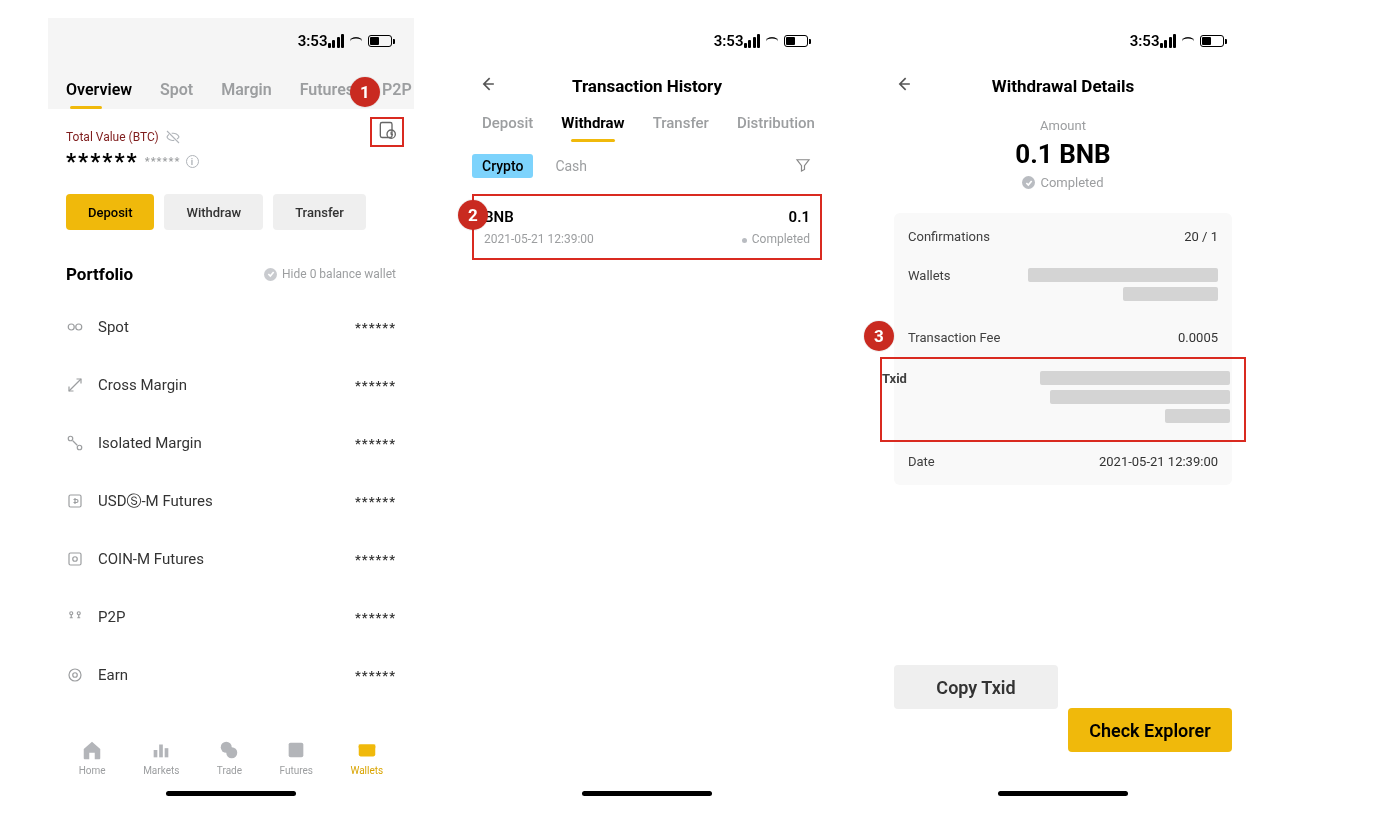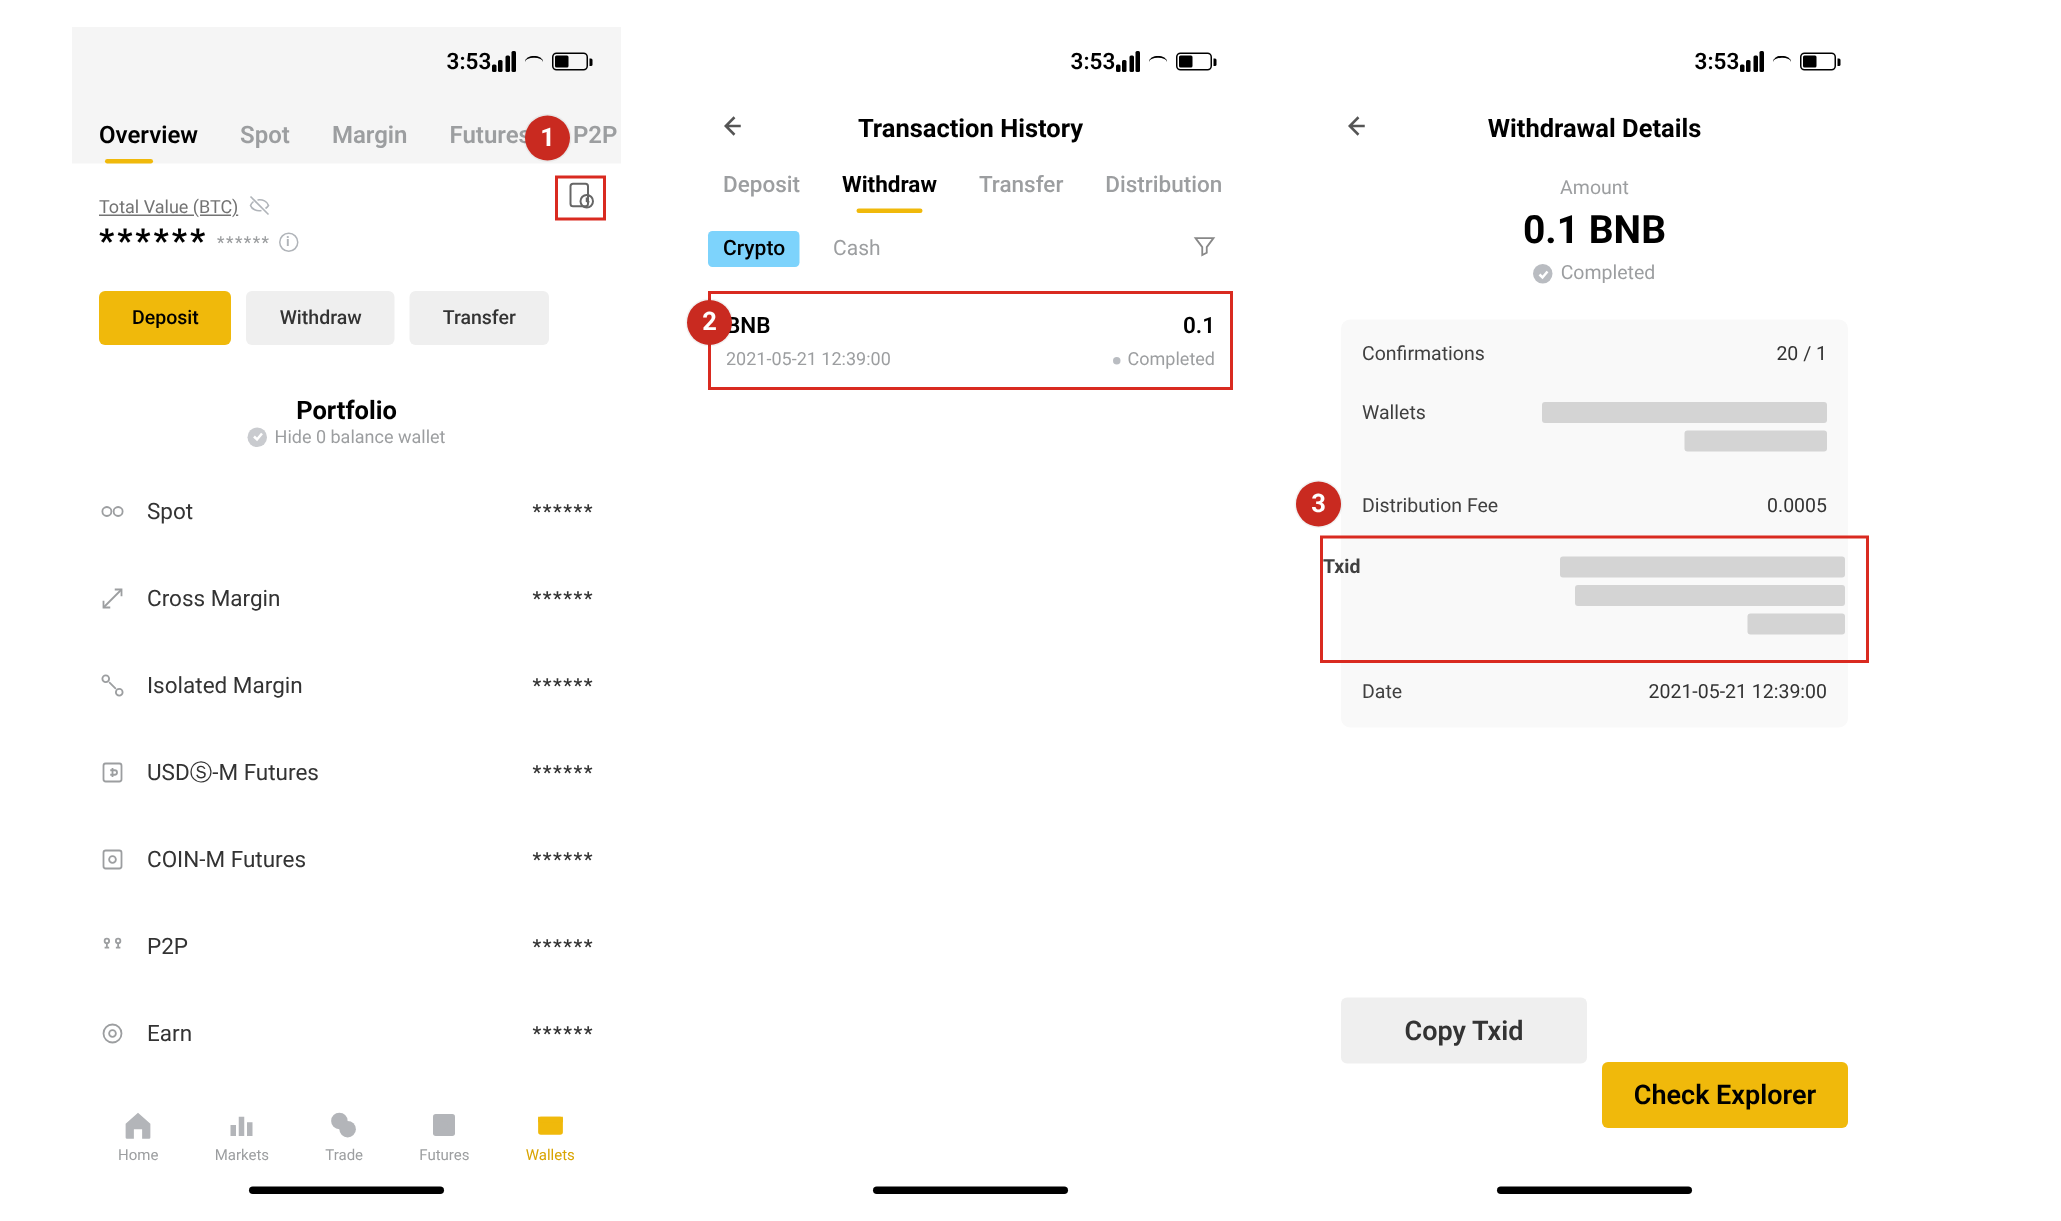--- a/index.html
+++ b/index.html
@@ -21,31 +21,31 @@
 .batt i{display:block;width:9px;height:8px;background:#000;margin:1px;border-radius:1px;}
 .status-right { display:flex; align-items:center; }
 
 
 .phone.s1 .status, .s1-topgrey { background:#f5f5f5; }
 .tabs1 { display:flex; gap: 28px; padding: 16px 18px 10px; font-size: 16px; font-weight:600; background:#f5f5f5; position:relative; }
 .tabs1 span.active { color:#000; }
 .tabs1 span { color:#9c9ea0; cursor:pointer; }
 .tabs1 .ul { position:absolute; bottom:0; left:22px; width:32px; height:3px; background:#f0b90b; border-radius:2px; }
 .card { background:#fff; border-radius:8px 8px 0 0; margin-top:2px; padding: 18px 18px 0; position:relative; }
-.total-row { display:flex; align-items:flex-end; gap:6px; color:#737373; font-size:12px;text-decoration:underline; }
+.total-row { display:flex; align-items:center; gap:6px; color:#7f1d1d; font-size:12px; }
 .eye{width:16px;height:16px;display:inline-block;}
 .eye svg{width:16px;height:16px;stroke:#b0b4b9;fill:none;stroke-width:1.6;}
 .big-val { font-size:22px; font-weight:800; letter-spacing:2px; margin-top:4px; display:flex; align-items:center; gap:6px;}
 .big-val .sec { font-size:11px; font-weight:600; color:#9c9ea0; letter-spacing:1px; }
 .info-ic{width:13px;height:13px;border:1.4px solid #b0b4b9;border-radius:50%;display:inline-flex;align-items:center;justify-content:center;font-size:9px;color:#b0b4b9;font-weight:700;}
 .action-row { display:flex; gap:10px; margin-top:20px; }
 .action-row button { flex:0 0 auto; height:36px; border:none; border-radius:4px; font-size:13px; font-weight:500; padding:0 22px; cursor:pointer; }
 .btn-primary { background:#f0b90b; color:#000; }
 .btn-grey { background:#efefef; color:#333; }
-.portfolio-head { display:flex; justify-content:space-between; align-items:center; margin:34px 0 14px;flex-direction:column; }
+.portfolio-head { display:flex; justify-content:space-between; align-items:center; margin:34px 0 14px; }
 .portfolio-head h3 { font-size:17px; font-weight:700; }
 .hide0 { display:flex; align-items:center; gap:5px; font-size:12px; color:#9c9ea0; }
 .checkc{width:13px;height:13px;border-radius:50%;background:#c9cbcf;display:inline-flex;align-items:center;justify-content:center;}
 .checkc svg{width:8px;height:8px;stroke:#fff;stroke-width:2.5;fill:none;}
 .pf-row { display:flex; align-items:center; justify-content:space-between; height:58px; }
 .pf-left { display:flex; align-items:center; gap:14px; font-size:15px; color:#333; }
 .pf-ic { width:18px; height:18px; stroke:#9c9ea0; fill:none; stroke-width:1.6; }
 .pf-right { font-size:13px; letter-spacing:1px; color:#333; font-weight:600; }
 
 
@@ -401,21 +401,21 @@
       <span class="v">20 / 1</span>
     </div>
     <div class="d-row">
       <span class="k">Wallets</span>
       <span class="v">
         <span class="mask" style="width:190px"></span>
         <span class="mask" style="width:95px;float:right"></span>
       </span>
     </div>
     <div class="d-row">
-      <span class="k">Distribution Fee</span>
+      <span class="k">Transaction Fee</span>
       <span class="v">0.0005</span>
     </div>
     <div class="d-row redbox" style="align-items:flex-start;">
       <span class="k">Txid</span>
       <span class="v">
         <span class="mask" style="width:190px"></span>
         <span class="mask" style="width:180px;float:right"></span>
         <span class="mask" style="width:65px;float:right;clear:both"></span>
       </span>
     </div>

